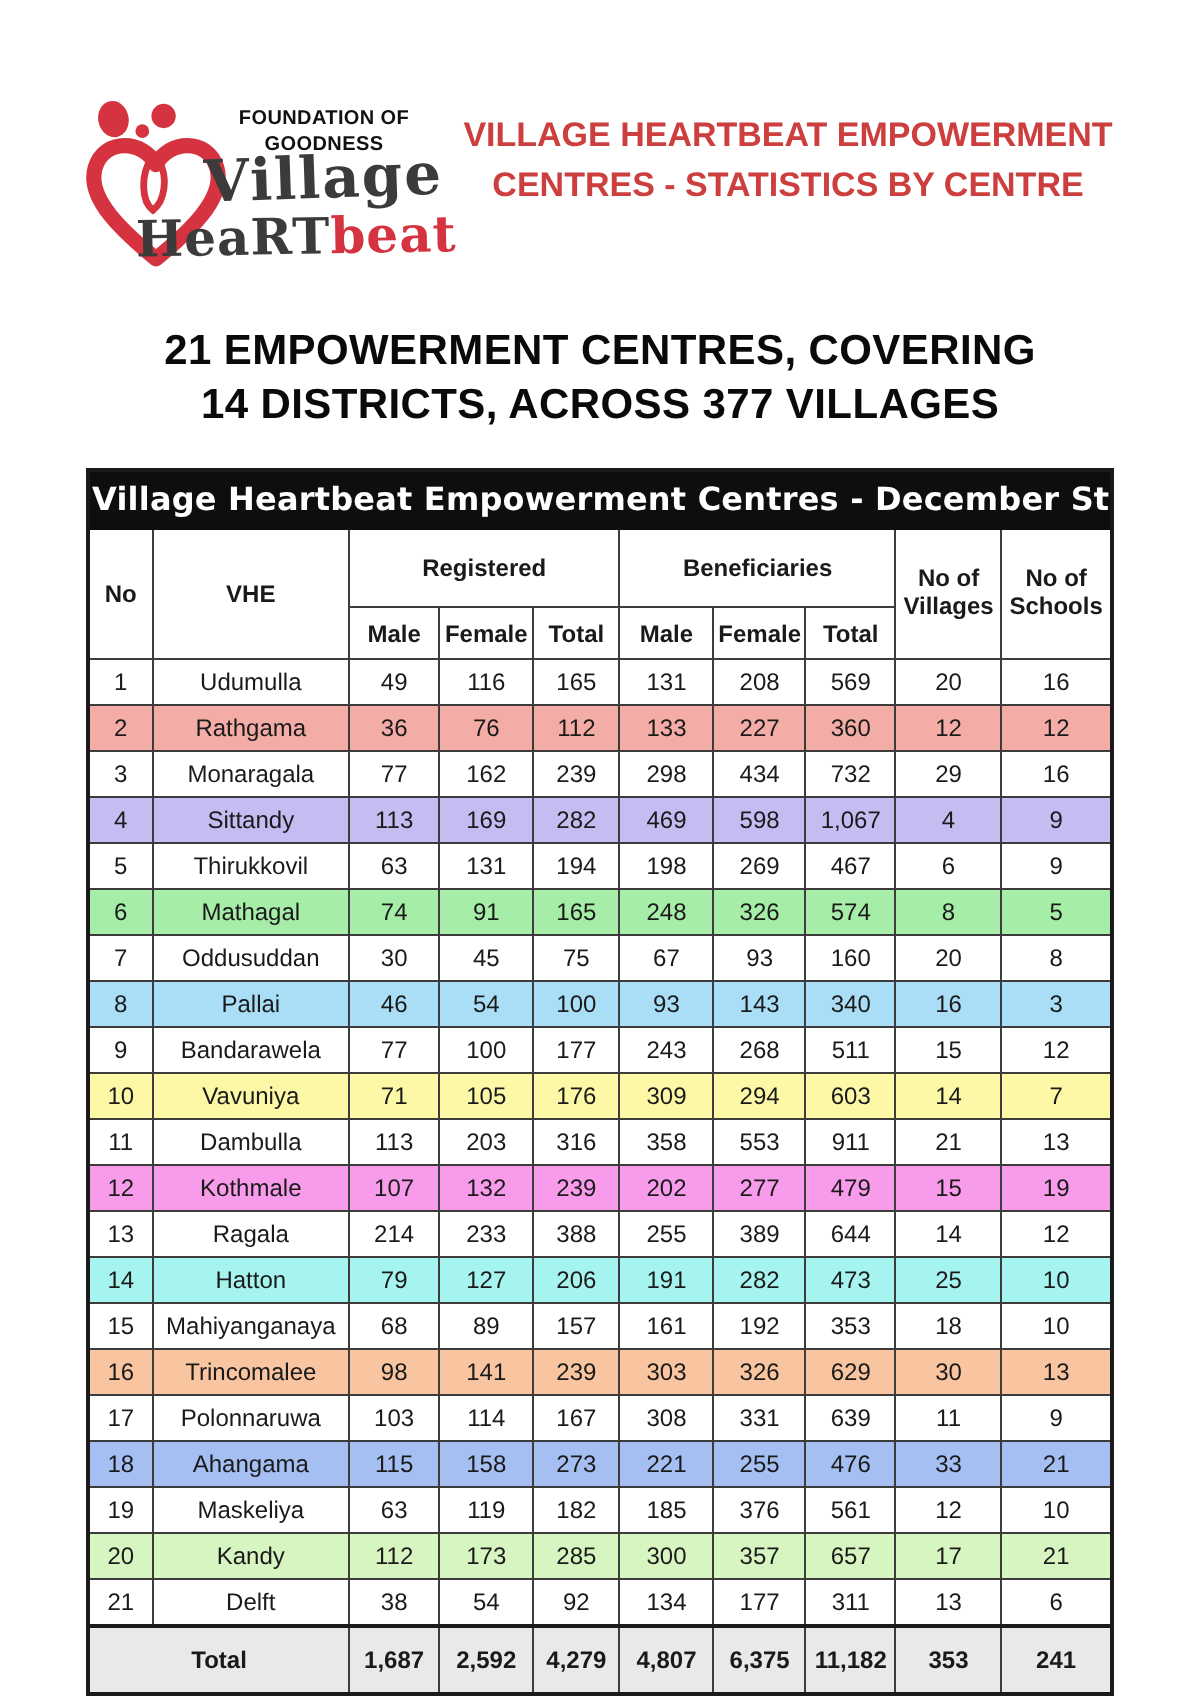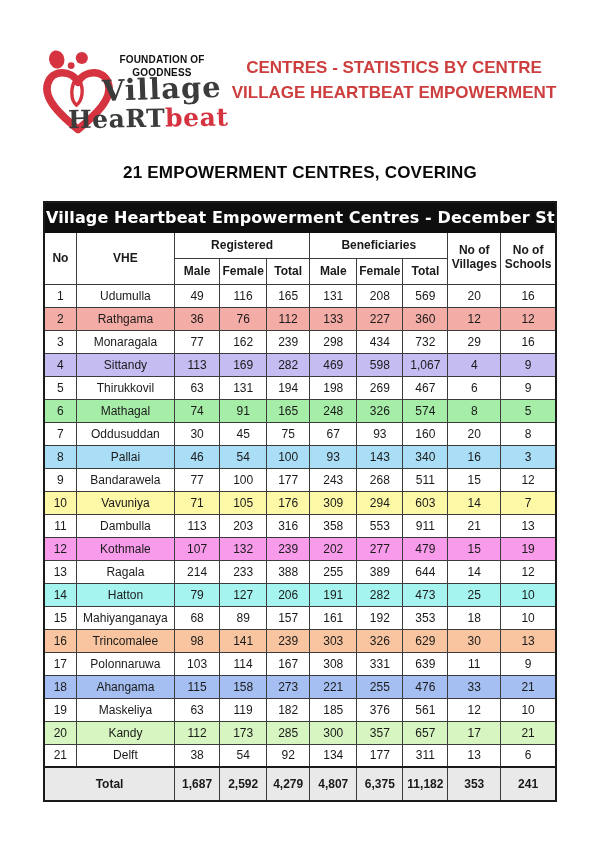--- a/index.html
+++ b/index.html
@@ -28,40 +28,40 @@
     transform:rotate(-1deg); letter-spacing:0.5px;
   }
   .brand-beat { color:#d4333f; }
   .title-block {
     flex:1; text-align:center; margin-top:8px;
     color:#cd3e3e; font-weight:bold; font-size:17px; line-height:1.45;
   }
   
   .subtitle {
     margin-top:14px; text-align:center; color:#0a0a0a;
-    font-weight:bold; font-size:17px; line-height:1.3; letter-spacing:0.2px;
+    font-weight:bold; font-size:21px; line-height:1.3; letter-spacing:0.2px;
   }
   
   table.stats {
     border-collapse:collapse; width:514px; margin:17px auto 0 auto;
     table-layout:fixed; border:2px solid #1a1a1a;
     font-size:12px; color:#1a1a1a;
   }
   table.stats th, table.stats td {
     border:1px solid #3c3c3c; text-align:center; vertical-align:middle;
     padding:2px 1px; overflow:hidden; white-space:nowrap;
   }
   tr.caption-row th {
     background:#0e0e0e; color:#ffffff; font-size:16px; font-weight:bold;
     font-family:"DejaVu Sans", sans-serif; height:30px; border:1px solid #0e0e0e;
     letter-spacing:0.1px;
   }
   thead th { background:#ffffff; font-weight:bold; font-size:12px; }
   tr.subhead th { height:26px; }
-  tr.grouphead th { height:26px; }
+  tr.grouphead th { height:39px; }
   tbody td { height:23px; background:transparent; }
   td.bold { font-weight:normal; }
   tr.total-row td {
     background:#e9e9e9; font-weight:bold; height:34px; border-top:2px solid #1a1a1a;
   }
   .wrapok { white-space:normal !important; line-height:1.15; }
 </style>
 </head>
 <body>
 
@@ -77,27 +77,28 @@
         <path d="M47 38 C40 48 40 66 48 72 C56 66 58 50 52 40 C50 36 48 36 47 38 Z" fill="none" stroke="#d4333f" stroke-width="4.5" stroke-linecap="round"></path>
       </svg>
       <div class="org-text">
         <div>FOUNDATION OF</div>
         <div>GOODNESS</div>
       </div>
       <div class="brand-village">Village</div>
       <div class="brand-heartbeat"><span>HeaRT</span><span class="brand-beat">beat</span></div>
     </div>
     <div class="title-block">
+      <div>VILLAGE HEARTBEAT EMPOWERMENT</div>
       <div>CENTRES - STATISTICS BY CENTRE</div>
-      <div>VILLAGE HEARTBEAT EMPOWERMENT</div>
     </div>
   </div>
 
   <div class="subtitle">
     <div>21 EMPOWERMENT CENTRES, COVERING</div>
+    <div>14 DISTRICTS, ACROSS 377 VILLAGES</div>
   </div>
 
   <table class="stats">
     <colgroup>
       <col style="width:6.3%">
       <col style="width:19.2%">
       <col style="width:8.8%">
       <col style="width:9.2%">
       <col style="width:8.4%">
       <col style="width:9.2%">

